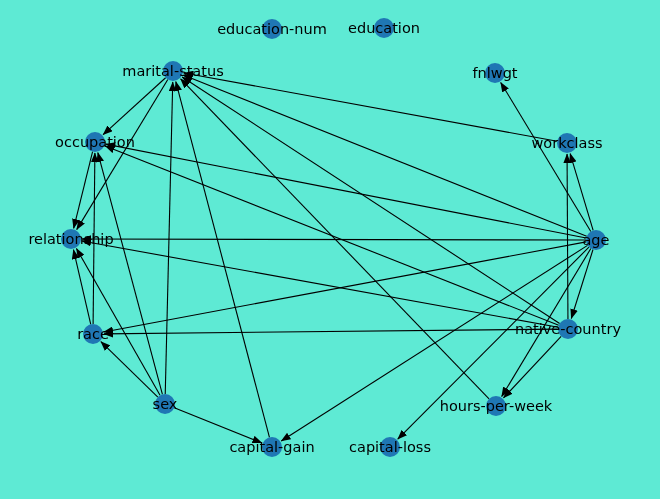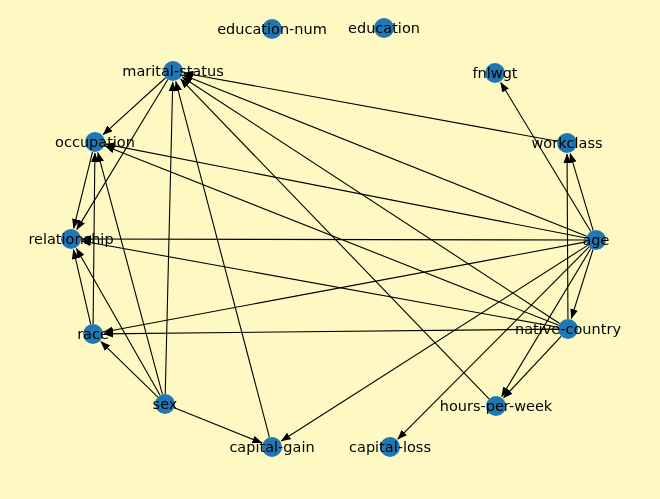--- a/index.html
+++ b/index.html
@@ -4,21 +4,21 @@
 <style>
   html, body {
     margin: 0;
     padding: 0;
     background: #ffffff;
   }
   #graph-canvas {
     position: relative;
     width: 660px;
     height: 499px;
-    background: #fef9c3;
+    background: #5eead4;
     font-family: "DejaVu Sans", sans-serif;
     overflow: hidden;
   }
   svg.graph-svg {
     position: absolute;
     left: 0;
     top: 0;
     width: 660px;
     height: 499px;
   }

